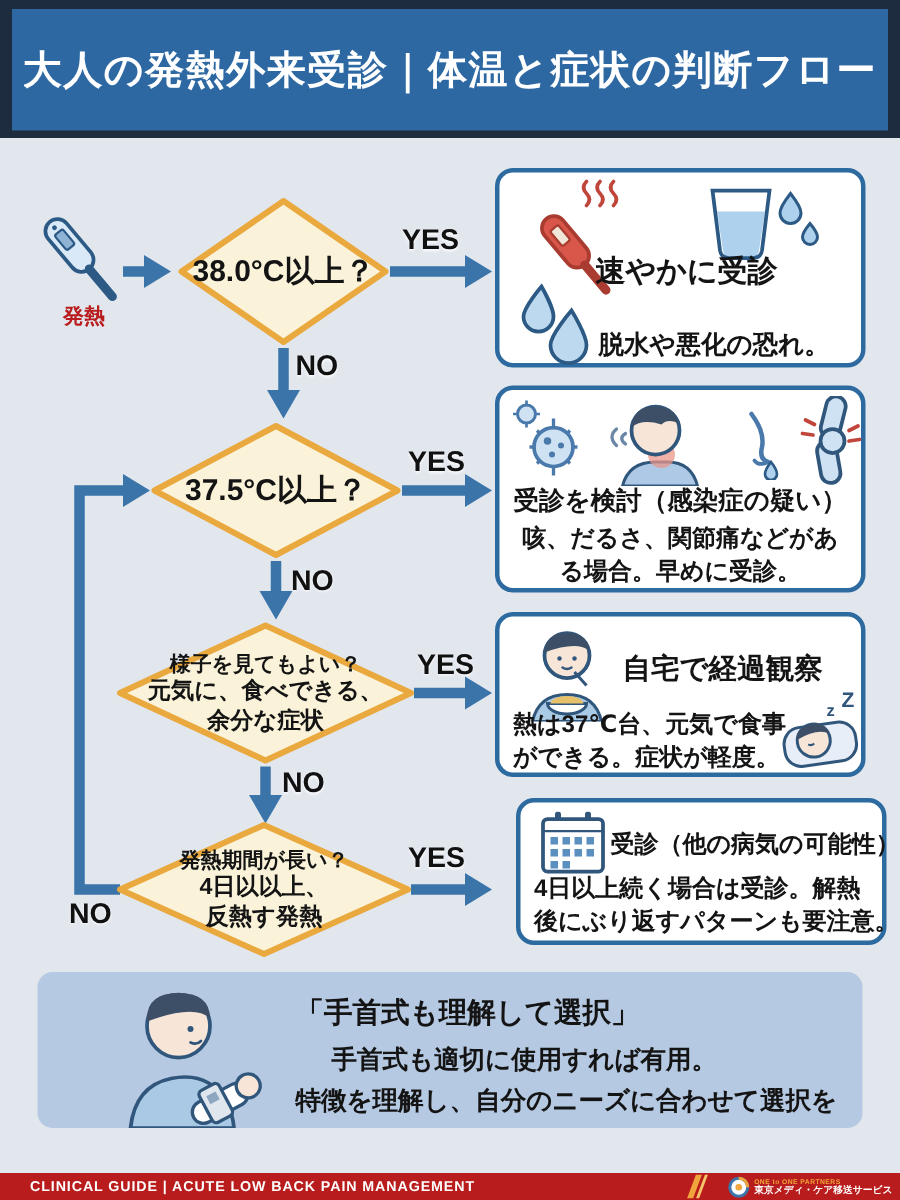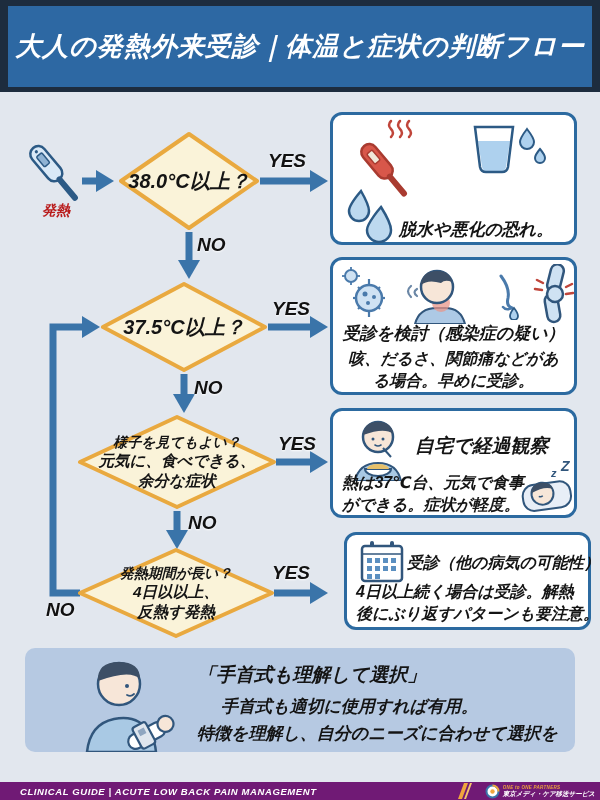--- a/index.html
+++ b/index.html
@@ -1,21 +1,20 @@
 <!DOCTYPE html>
 <html><head>
 <meta charset="utf-8">
 <style>
   html,body{margin:0;padding:0;background:#9aa4b0;}
   .canvas{
     position:relative;width:600px;height:800px;margin:0 auto;overflow:hidden;
     background:#e2e7ee;
     font-family:"Liberation Sans","DejaVu Sans",sans-serif;
     color:#141414;
-    font-style:italic;
   }
   
   .header-frame{position:absolute;left:0;top:0;width:600px;height:92px;background:#1d2c3e;}
   .header{position:absolute;left:8px;top:6px;right:8px;bottom:5px;background:#2d68a3;
     display:flex;align-items:center;justify-content:center;}
   .header-title{color:#fff;font-size:26px;font-weight:700;letter-spacing:1px;white-space:nowrap;}
   
   .connectors{position:absolute;left:0;top:0;z-index:1;pointer-events:none;}
   .connectors .shaft{stroke:#3a74a9;stroke-width:7;fill:none;}
   .connectors .head{fill:#3a74a9;}
@@ -36,21 +35,21 @@
   
   .flabel{position:absolute;z-index:3;font-weight:800;font-size:19px;color:#111;
     text-shadow:0 1px 2px rgba(255,255,255,.9);}
   .start-label{position:absolute;z-index:3;font-weight:800;font-size:14px;color:#b91c1c;text-align:center;}
   
   .note{position:absolute;left:25px;top:648px;width:550px;height:104px;background:#b6c9e2;border-radius:10px;z-index:2;}
   .note-title{position:absolute;left:172px;top:14px;font-size:19px;font-weight:700;}
   .note-line1{position:absolute;left:172px;top:47px;font-size:17px;font-weight:700;margin-left:24px;}
   .note-line2{position:absolute;left:172px;top:74px;font-size:17px;font-weight:700;}
   
-  .footer{position:absolute;left:0;top:782px;width:600px;height:18px;background:#701a75;z-index:2;}
+  .footer{position:absolute;left:0;top:782px;width:600px;height:18px;background:#b91c1c;z-index:2;}
   .footer-left{position:absolute;left:20px;top:0;height:18px;display:flex;align-items:center;
     color:#fff;font-size:9.5px;font-weight:700;letter-spacing:.6px;white-space:nowrap;}
   .footer-logo{position:absolute;right:5px;top:0;height:18px;display:flex;align-items:center;gap:3px;}
   .logo-text{display:flex;flex-direction:column;justify-content:center;line-height:1.15;}
   .logo-top{font-size:4.5px;color:#f0a63c;font-weight:700;letter-spacing:.3px;}
   .logo-bottom{font-size:6.5px;color:#fff;font-weight:700;white-space:nowrap;}
 </style>
 </head>
 <body>
 
@@ -162,20 +161,21 @@
     <svg class="bicon" style="left:136px;top:10px" width="80" height="52" viewBox="0 0 80 52">
       <path d="M9,16 h32 l-4,26 q-1,5 -6,5 h-12 q-5,0 -6,-5 Z" fill="#aed1ee"></path>
       <path d="M6,2 L11,42 q1,5 6,5 h16 q5,0 6,-5 L44,2 Z" fill="none" stroke="#2c5a85" stroke-width="2.5"></path>
       <path d="M58,4 c0,0 -7,9 -7,13 a7,7 0 0 0 14,0 c0,-4 -7,-13 -7,-13 z" fill="#aed1ee" stroke="#2c5a85" stroke-width="2"></path>
       <path d="M71,24 c0,0 -5,6 -5,9 a5,5 0 0 0 10,0 c0,-3 -5,-9 -5,-9 z" fill="#aed1ee" stroke="#2c5a85" stroke-width="2"></path>
     </svg>
     <svg class="bicon" style="left:12px;top:74px" width="54" height="56" viewBox="0 0 54 56">
       <path d="M16,2 C16,2 4,16 4,22 a10,10 0 0 0 20,0 C24,16 16,2 16,2 Z" fill="#bdd9ef" stroke="#2c5a85" stroke-width="2.5"></path>
       <path d="M36,18 C36,18 22,34 22,41 a12,12 0 0 0 24,0 C46,34 36,18 36,18 Z" fill="#bdd9ef" stroke="#2c5a85" stroke-width="2.5"></path>
     </svg>
+    <div class="rtitle" style="left:64px;top:52px;font-size:20px">速やかに受診</div>
     <div class="rline" style="left:66px;top:103px;font-size:17px">脱水や悪化の恐れ。</div>
   </div>
 
   <div class="rbox" style="left:330px;top:257px;width:247px;height:138px">
     <svg class="bicon" style="left:6px;top:6px" width="58" height="54" viewBox="0 0 58 54">
       <g stroke="#4a7aab" stroke-width="2.2">
         <line x1="30" y1="13" x2="30" y2="19"></line>
           <line x1="30" y1="45" x2="30" y2="51"></line>
         <line x1="14" y1="32" x2="20" y2="32"></line>
           <line x1="40" y1="32" x2="46" y2="32"></line>

